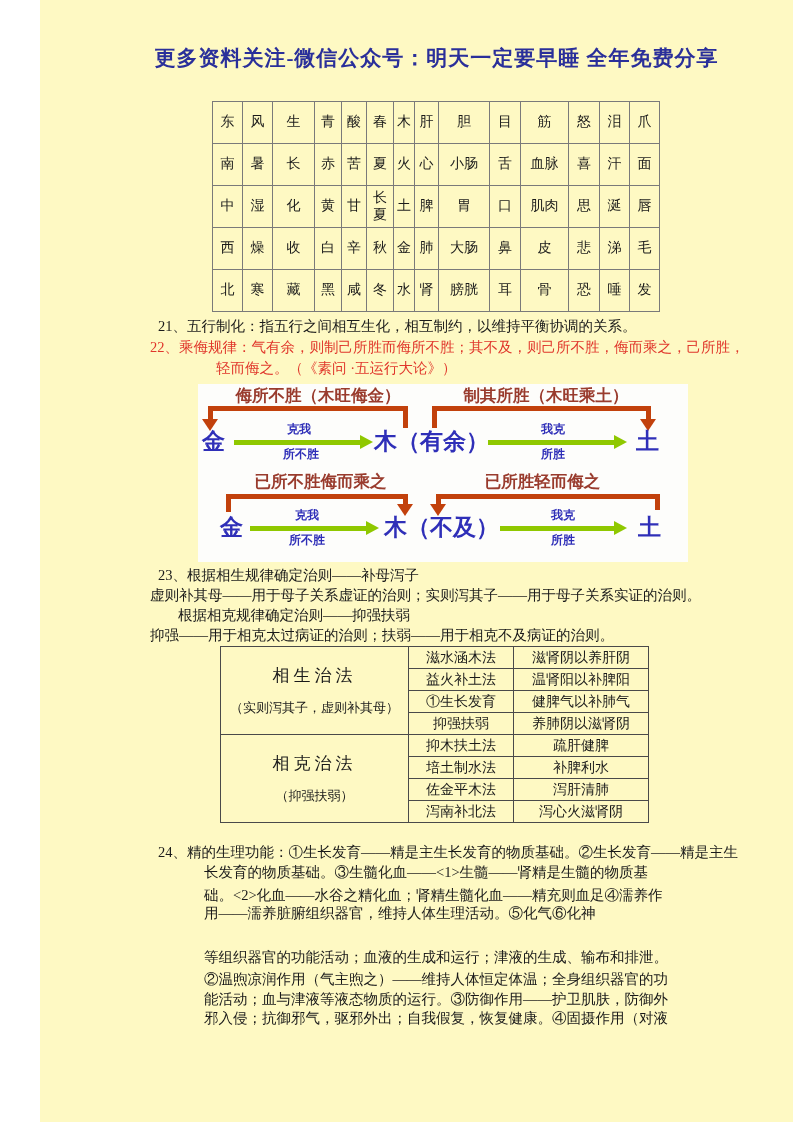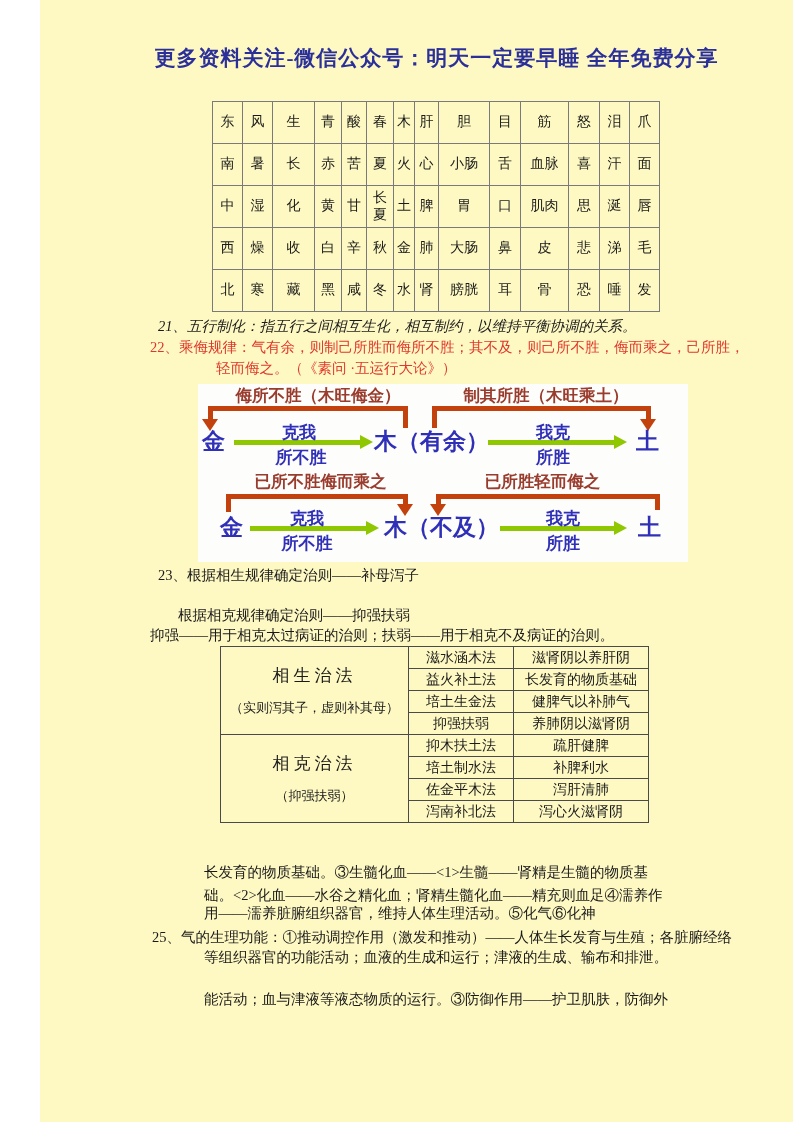--- a/index.html
+++ b/index.html
@@ -11,21 +11,21 @@
   table.t1{position:absolute;left:172px;top:101px;border-collapse:collapse;table-layout:fixed;width:447px;}
   table.t1 td{border:1px solid #7a7a7a;height:41px;text-align:center;vertical-align:middle;
               font-size:14px;padding:0;line-height:1.15;word-break:break-all;}
   
   .line{position:absolute;font-size:14.5px;white-space:nowrap;}
   .red{color:#e0362b;}
   
   .diagram{position:absolute;left:158px;top:384px;width:490px;height:178px;background:#fdfdfb;}
   .dg-el{position:absolute;font-size:23px;font-weight:bold;color:#2f2fb8;white-space:nowrap;font-family:"Liberation Sans","DejaVu Sans",sans-serif;}
   .dg-lbl{position:absolute;font-size:16.5px;font-weight:bold;color:#993b2d;text-align:center;white-space:nowrap;font-family:"Liberation Sans","DejaVu Sans",sans-serif;}
-  .dg-sub{position:absolute;font-size:17px;font-weight:bold;color:#2f2fb8;text-align:center;white-space:nowrap;font-family:"Liberation Sans","DejaVu Sans",sans-serif;}
+  .dg-sub{position:absolute;font-size:12px;font-weight:bold;color:#2f2fb8;text-align:center;white-space:nowrap;font-family:"Liberation Sans","DejaVu Sans",sans-serif;}
   .bk-h{position:absolute;height:5px;background:#c2410c;}
   .bk-v{position:absolute;width:5px;background:#c2410c;}
   .bk-down{position:absolute;width:0;height:0;border-left:8px solid transparent;
            border-right:8px solid transparent;border-top:12px solid #c2410c;}
   .gr-h{position:absolute;height:5px;background:#8fc800;}
   .gr-right{position:absolute;width:0;height:0;border-top:7px solid transparent;
             border-bottom:7px solid transparent;border-left:13px solid #8fc800;}
   
   table.t2{position:absolute;left:180px;top:646px;border-collapse:collapse;table-layout:fixed;width:428px;}
   table.t2 td{border:1px solid #4a4a4a;height:21px;text-align:center;vertical-align:middle;
@@ -135,21 +135,21 @@
           <td>膀胱</td>
           <td>耳</td>
           <td>骨</td>
           <td>恐</td>
           <td>唾</td>
           <td>发</td>
     </tr>
   </tbody>
     </table>
 
-  <div class="line" style="left:118px;top:317px;font-style:italic;">21、五行制化：指五行之间相互生化，相互制约，以维持平衡协调的关系。</div>
+  <div class="line" style="left:118px;top:317px;">21、五行制化：指五行之间相互生化，相互制约，以维持平衡协调的关系。</div>
   <div class="line red" style="left:110px;top:338px;text-align:center;">22、乘侮规律：气有余，则制己所胜而侮所不胜；其不及，则己所不胜，侮而乘之，己所胜，</div>
   <div class="line red" style="left:176px;top:359px;">轻而侮之。（《素问 ·五运行大论》）</div>
 
   <div class="diagram">
 
     <div class="dg-lbl" style="left:30px;top:1px;width:180px;">侮所不胜（木旺侮金）</div>
     <div class="dg-lbl" style="left:258px;top:1px;width:180px;">制其所胜（木旺乘土）</div>
 
     <div class="bk-h" style="left:10px;top:22px;width:200px;"></div>
     <div class="bk-v" style="left:10px;top:22px;height:14px;"></div>
@@ -193,44 +193,45 @@
     <div class="dg-sub" style="left:66px;top:148px;width:86px;">所不胜</div>
     <div class="dg-el" style="left:186px;top:128px;">木（不及）</div>
     <div class="gr-h" style="left:302px;top:142px;width:116px;"></div>
     <div class="gr-right" style="left:416px;top:137px;"></div>
     <div class="dg-sub" style="left:330px;top:123px;width:70px;">我克</div>
     <div class="dg-sub" style="left:330px;top:148px;width:70px;">所胜</div>
     <div class="dg-el" style="left:440px;top:128px;">土</div>
   </div>
 
   <div class="line" style="left:118px;top:566px;">23、根据相生规律确定治则——补母泻子</div>
+  <div class="line" style="left:110px;top:586px;">虚则补其母——用于母子关系虚证的治则；实则泻其子——用于母子关系实证的治则。</div>
   <div class="line" style="left:138px;top:606px;">根据相克规律确定治则——抑强扶弱</div>
   <div class="line" style="left:110px;top:626px;text-align:right;">抑强——用于相克太过病证的治则；扶弱——用于相克不及病证的治则。</div>
 
   <table class="t2">
     <colgroup>
         <col style="width:188px">
         <col style="width:105px">
         <col style="width:135px">
       </colgroup>
     <tbody>
         <tr>
       <td class="t2-head" rowspan="4">
         <div class="t2-title">相生治法</div>
         <div class="t2-sub">（实则泻其子，虚则补其母）</div>
       </td>
       <td>滋水涵木法</td>
       <td>滋肾阴以养肝阴</td>
     </tr>
     <tr>
       <td>益火补土法</td>
-      <td>长发育的物质基础</td>
-    </tr>
-    <tr>
-      <td>培土生金法</td>
+      <td>温肾阳以补脾阳</td>
+    </tr>
+    <tr>
+      <td>①生长发育</td>
       <td>健脾气以补肺气</td>
     </tr>
     <tr>
       <td>抑强扶弱</td>
       <td>养肺阴以滋肾阴</td>
     </tr>
     <tr>
       <td class="t2-head" rowspan="4">
         <div class="t2-title">相克治法</div>
         <div class="t2-sub">（抑强扶弱）</div>
@@ -246,21 +247,23 @@
       <td>佐金平木法</td>
       <td>泻肝清肺</td>
     </tr>
     <tr>
       <td>泻南补北法</td>
       <td>泻心火滋肾阴</td>
     </tr>
   </tbody>
     </table>
 
+  <div class="line" style="left:118px;top:843px;">24、精的生理功能：①生长发育——精是主生长发育的物质基础。②生长发育——精是主生</div>
   <div class="line" style="left:164px;top:863px;">长发育的物质基础。③生髓化血——&lt;1&gt;生髓——肾精是生髓的物质基</div>
   <div class="line" style="left:164px;top:886px;">础。&lt;2&gt;化血——水谷之精化血；肾精生髓化血——精充则血足④濡养作</div>
   <div class="line" style="left:164px;top:904px;">用——濡养脏腑组织器官，维持人体生理活动。⑤化气⑥化神</div>
 
-  <div class="line" style="left:112px;top:928px;">25、气的生理功能：①推动调控作用（激发和推动）——人体生长发育与生殖；各脏腑经络</div>
   <div class="line" style="left:164px;top:948px;">等组织器官的功能活动；血液的生成和运行；津液的生成、输布和排泄。</div>
+  <div class="line" style="left:164px;top:970px;">②温煦凉润作用（气主煦之）——维持人体恒定体温；全身组织器官的功</div>
   <div class="line" style="left:164px;top:990px;">能活动；血与津液等液态物质的运行。③防御作用——护卫肌肤，防御外</div>
+  <div class="line" style="left:164px;top:1009px;">邪入侵；抗御邪气，驱邪外出；自我假复，恢复健康。④固摄作用（对液</div>
 
 </div>
 
 </body></html>

